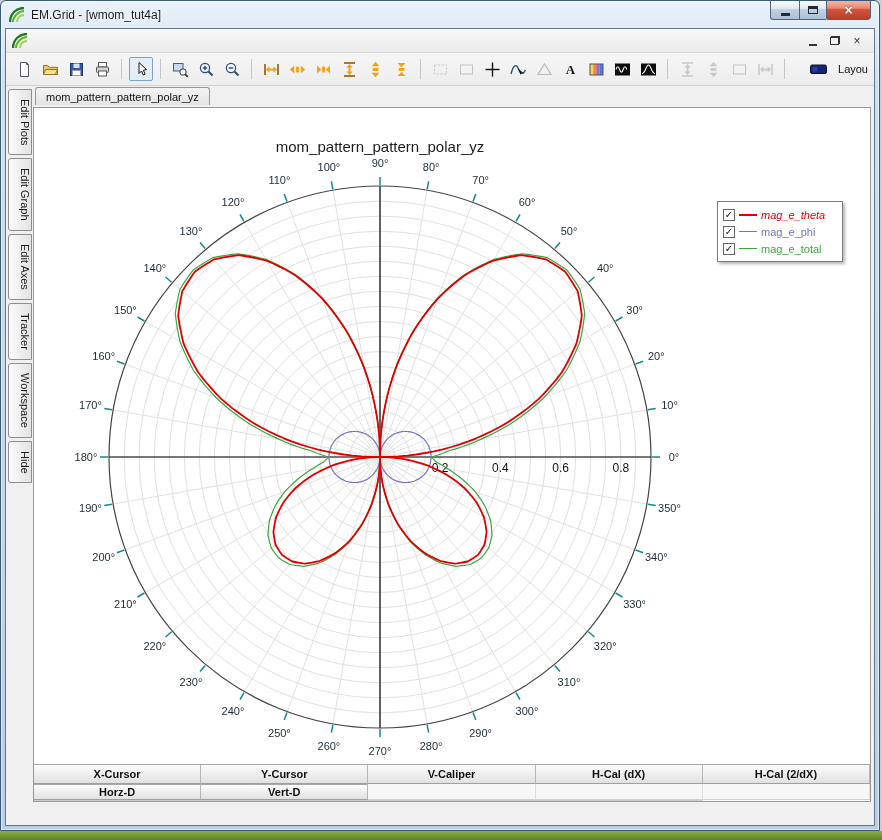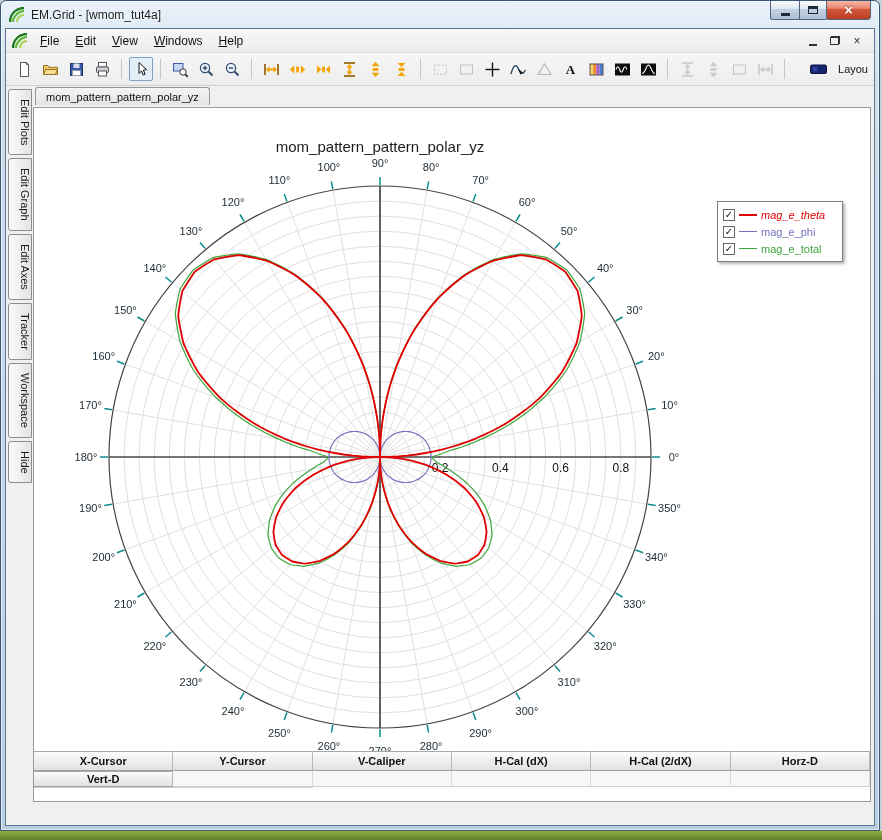--- a/index.html
+++ b/index.html
@@ -85,22 +85,22 @@
   
   .legend { position:absolute; left:683px; top:93px; width:126px; background:#fff;
     border:1px solid #7e7e7e; box-shadow:2px 2px 3px rgba(0,0,0,.3); padding:4px 5px; }
   .legend-row { display:flex; align-items:center; height:17px; gap:4px; }
   .legend-check { width:12px; height:12px; border:1px solid #666; background:#fff;
     font-size:10px; line-height:10px; text-align:center; color:#111; cursor:pointer; flex:0 0 auto; }
   .legend-swatch { width:18px; flex:0 0 auto; }
   .legend-label { font-size:11px; }
 
   
-  .cursor-table { position:absolute; left:0; right:0; bottom:13px;
-    display:grid; grid-template-columns:repeat(6,1fr); grid-template-rows:20px 16px; }
+  .cursor-table { position:absolute; left:0; right:0; bottom:0;
+    display:grid; grid-template-columns:repeat(5,1fr); grid-template-rows:20px 16px; }
   .ct-head { display:flex; align-items:center; justify-content:center;
     background:linear-gradient(#fcfcfc,#e1e1e1); border-top:1px solid #a8a8a8;
     border-right:1px solid #b6b6b6; border-bottom:1px solid #9f9f9f;
     font-size:11px; font-weight:bold; color:#111; }
   .ct-cell { background:#f7f7f7; border-right:1px solid #dcdcdc; border-bottom:1px solid #cfcfcf; }
 </style>
 </head>
 <body>
 
 <div class="window">
@@ -126,27 +126,20 @@
 
   <div class="client">
     <div class="menubar">
       <span class="menu-icon">
         <svg width="16" height="16" viewBox="0 0 16 16">
             <path d="M1 15C1 7 7 1 15 1" fill="none" stroke="#1d7a1d" stroke-width="2.4"></path>
             <path d="M4 15C4 9.5 9.5 4 15 4" fill="none" stroke="#5ab52e" stroke-width="2"></path>
             <path d="M8 15c0-4 3-7 7-7" fill="none" stroke="#a6d34f" stroke-width="2"></path>
           </svg>
       </span>
-      <div id="menu-items" style="display:flex;">
-          <div class="menu-item"><u>F</u>ile</div>
-          <div class="menu-item"><u>E</u>dit</div>
-          <div class="menu-item"><u>V</u>iew</div>
-          <div class="menu-item"><u>W</u>indows</div>
-          <div class="menu-item"><u>H</u>elp</div>
-        </div>
       <div class="mdi-btns">
         <div class="mdi-btn">
             <div class="g-mmin"></div>
           </div>
         <div class="mdi-btn">
             <div class="g-rest"></div>
           </div>
         <div class="mdi-btn">×</div>
       </div>
     </div>

